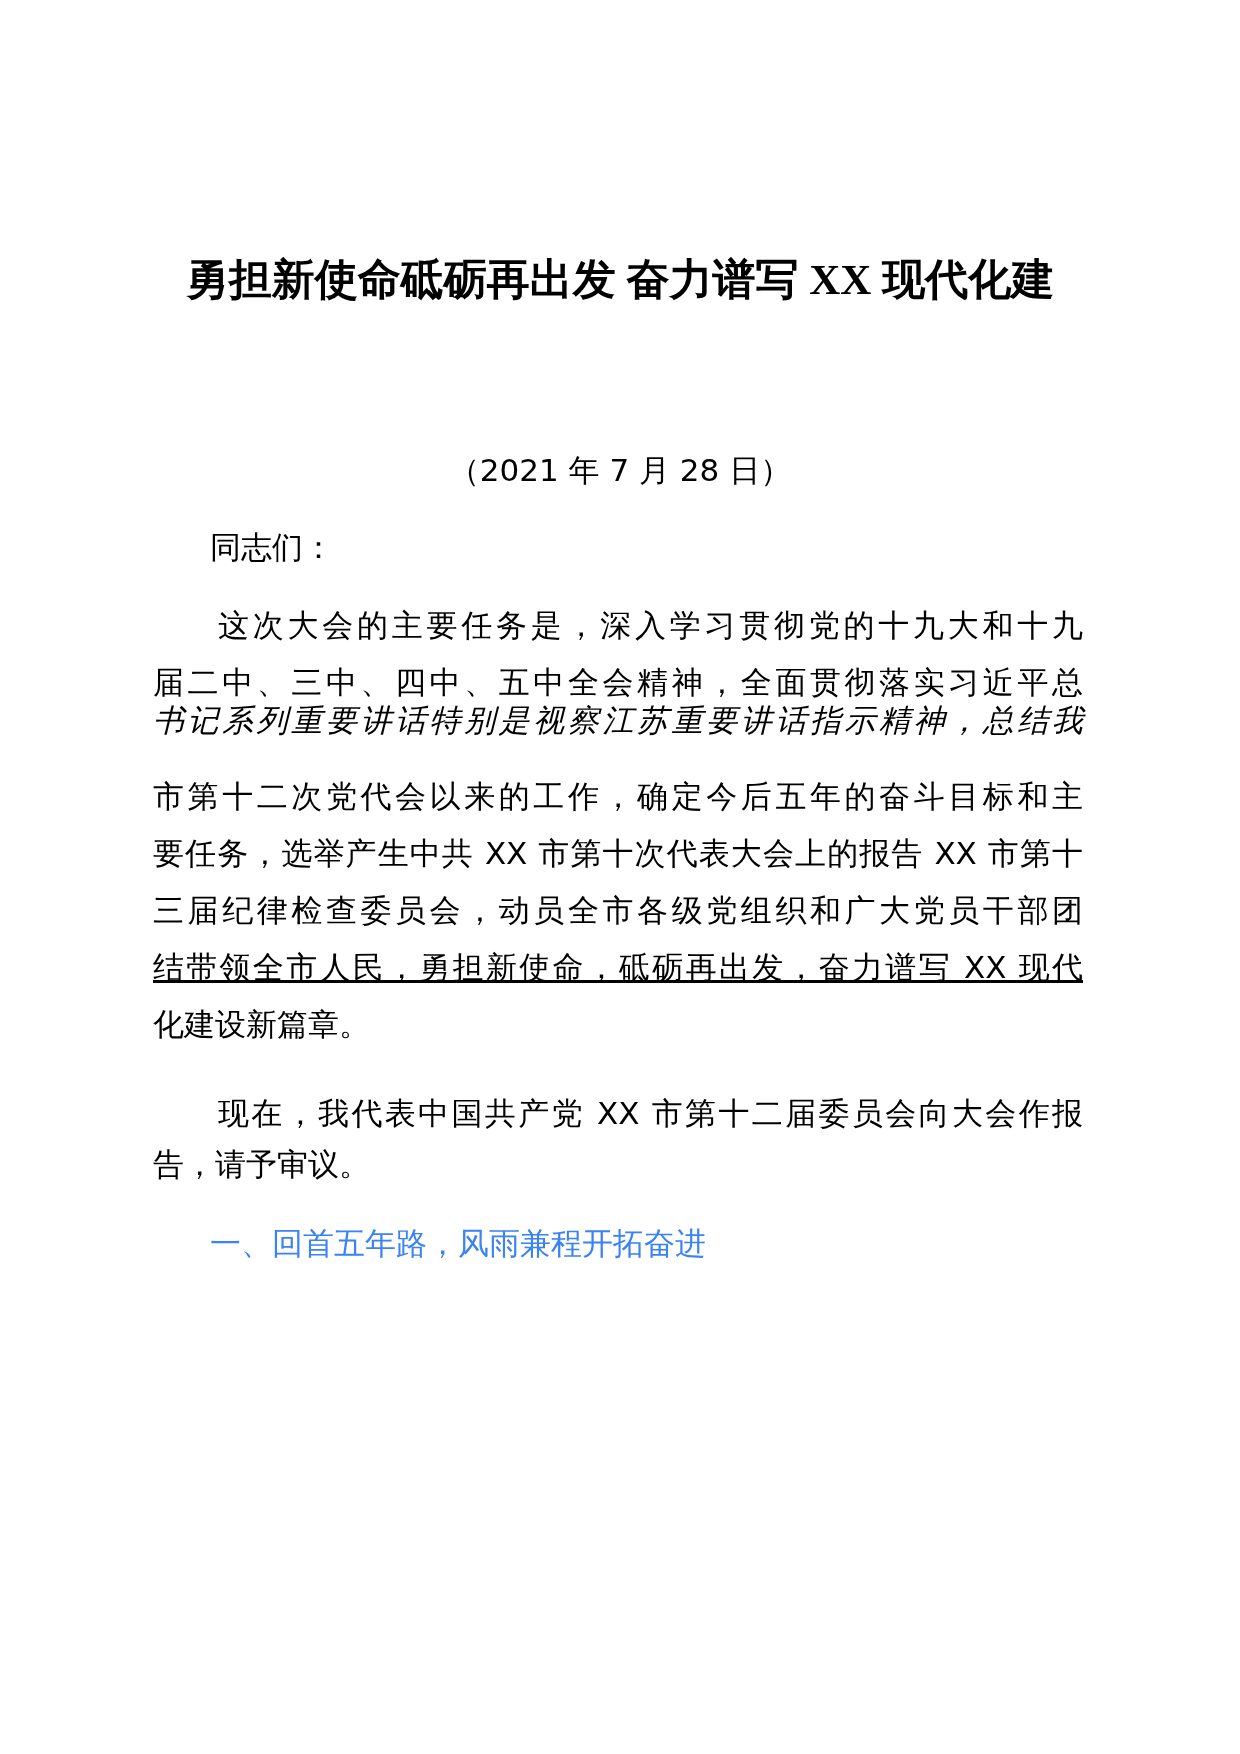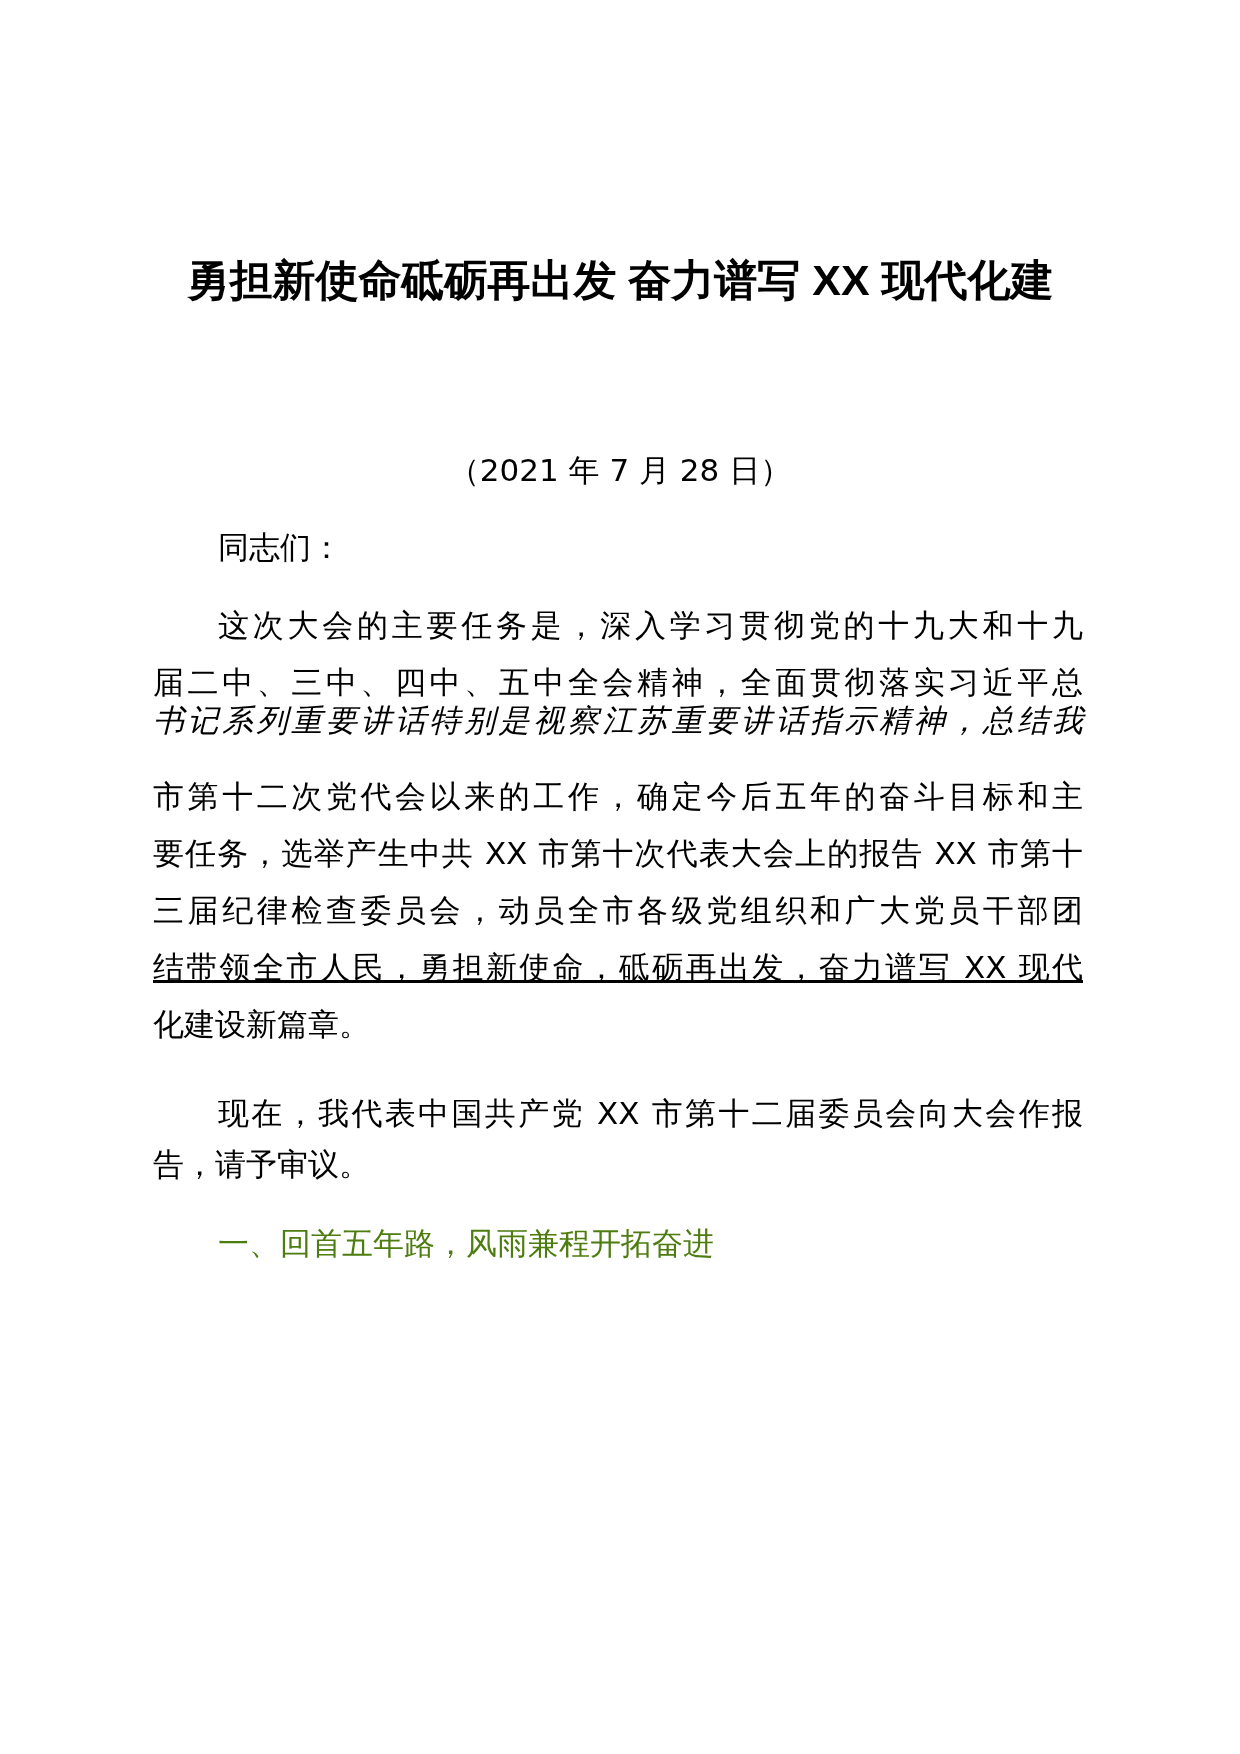--- a/index.html
+++ b/index.html
@@ -1,27 +1,27 @@
 <!DOCTYPE html>
 <html><head>
 <meta charset="utf-8">
 <style>
   html, body { margin: 0; padding: 0; background: #ffffff; }
   body { width: 1240px; height: 1754px; position: relative; overflow: hidden;
          font-family: "DejaVu Sans", sans-serif; color: #000; }
   .page { position: absolute; left: 0; top: 0; width: 1240px; height: 1754px; }
   .title { position: absolute; left: 150px; width: 940px; text-align: center;
-           font-family: Liberation Sans, sans-serif; font-weight: bold; font-size: 43px;
+           font-family: Liberation Serif, serif; font-weight: bold; font-size: 43px;
            line-height: 70px; top: 245px; letter-spacing: 0px; }
   .line { position: absolute; font-size: 31px; line-height: 40px; white-space: nowrap; }
   .center { left: 150px; width: 940px; text-align: center; }
   .body-line { left: 153px; width: 930px; text-align: justify; text-align-last: justify; }
   .body-line.last { text-align-last: left; }
-  .indent { left: 218px; width: 865px; }
-  .red { color: #4d7c0f; }
+  .indent { left: 210px; width: 865px; }
+  .red { color: #3b82f6; }
 </style>
 </head>
 <body>
 
 <div class="page">
   <div class="title">
     <div>勇担新使命砥砺再出发 奋力谱写 XX 现代化建</div>
   </div>
 
   <div class="line center" style="top:450px;">（2021 年 7 月 28 日）</div>

